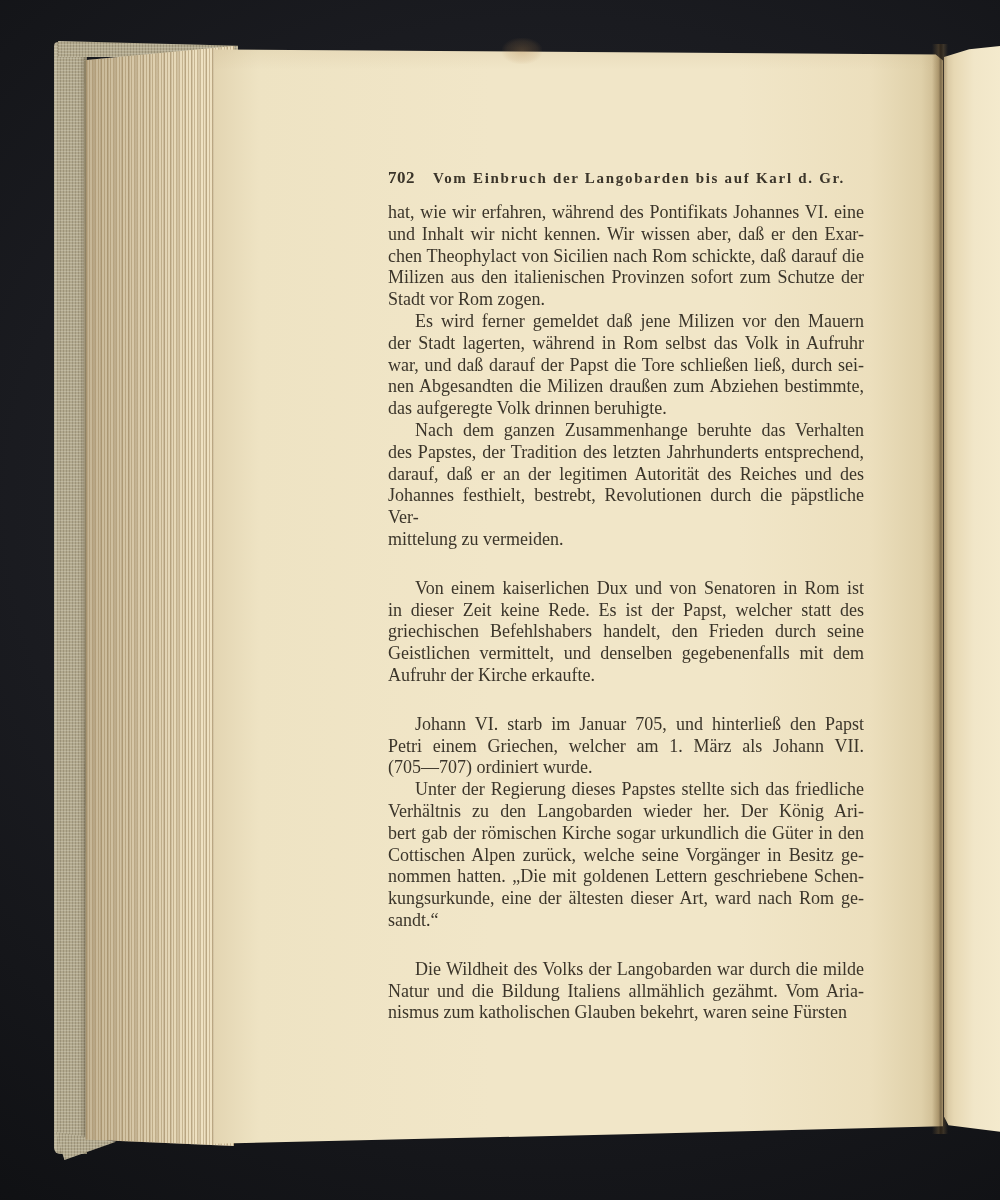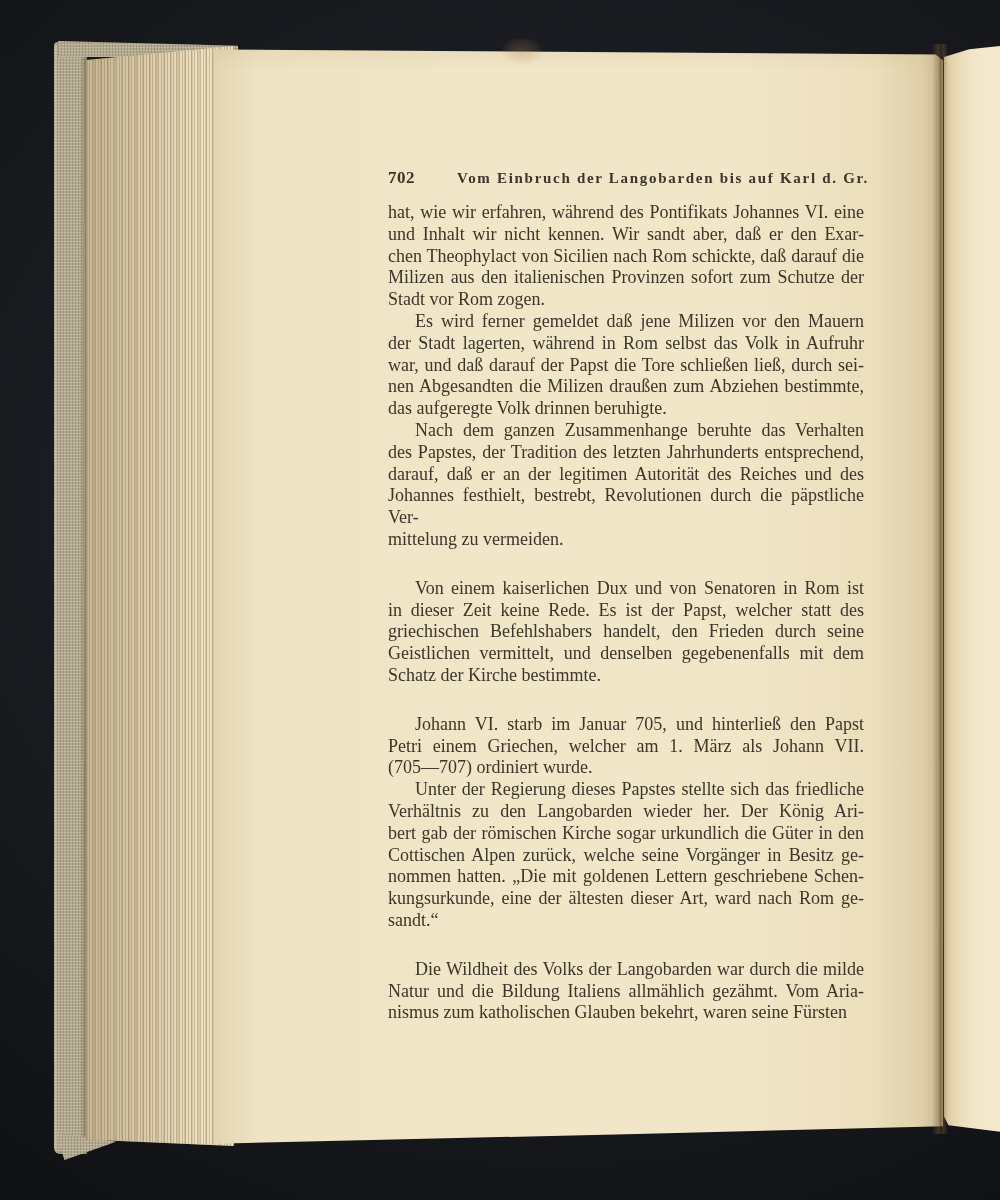--- a/index.html
+++ b/index.html
@@ -65,21 +65,21 @@
     background:radial-gradient(ellipse at 50% 50%, rgba(180,135,80,.30) 0%, rgba(180,135,80,.12) 55%, rgba(0,0,0,0) 75%);
   }
   
   .text-layer{position:absolute;left:0;top:0;width:1000px;height:1200px;z-index:6;color:#3b352a;}
   .header-row{
     position:absolute;left:388px;top:168px;width:476px;
     display:flex;align-items:baseline;
     font-weight:700;
   }
   .pagenum{font-size:17px;letter-spacing:.5px;}
-  .running-header{margin-left:42px;font-size:15px;letter-spacing:1.7px;white-space:nowrap;}
+  .running-header{margin-left:18px;font-size:15px;letter-spacing:1.7px;white-space:nowrap;}
   .page-body{
     position:absolute;left:388px;top:202px;width:476px;
     font-size:18px;line-height:21.8px;
     text-rendering:optimizeLegibility;
   }
   .para{margin:0;}
   .para.gap{margin-top:27px;}
   .line{text-align:justify;text-align-last:justify;white-space:normal;}
   .line.last{text-align-last:left;}
   .line.indent{text-indent:27px;}
@@ -98,21 +98,21 @@
   <div class="stain"></div>
 
   <div class="text-layer">
     <div class="header-row">
       <span class="pagenum">702</span>
       <span class="running-header">Vom Einbruch der Langobarden bis auf Karl d. Gr.</span>
     </div>
     <div class="page-body">
         <div class="para">
           <div class="line">hat, wie wir erfahren, während des Pontifikats Johannes VI. eine</div>
-          <div class="line">und Inhalt wir nicht kennen. Wir sandt aber, daß er den Exar-</div>
+          <div class="line">und Inhalt wir nicht kennen. Wir wissen aber, daß er den Exar-</div>
           <div class="line">chen Theophylact von Sicilien nach Rom schickte, daß darauf die</div>
           <div class="line">Milizen aus den italienischen Provinzen sofort zum Schutze der</div>
           <div class="line last">Stadt vor Rom zogen.</div>
         </div>
         <div class="para">
           <div class="line indent">Es wird ferner gemeldet daß jene Milizen vor den Mauern</div>
           <div class="line">der Stadt lagerten, während in Rom selbst das Volk in Aufruhr</div>
           <div class="line">war, und daß darauf der Papst die Tore schließen ließ, durch sei-</div>
           <div class="line">nen Abgesandten die Milizen draußen zum Abziehen bestimmte,</div>
           <div class="line last">das aufgeregte Volk drinnen beruhigte.</div>
@@ -122,21 +122,21 @@
           <div class="line">des Papstes, der Tradition des letzten Jahrhunderts entsprechend,</div>
           <div class="line">darauf, daß er an der legitimen Autorität des Reiches und des</div>
           <div class="line">Johannes festhielt, bestrebt, Revolutionen durch die päpstliche Ver-</div>
           <div class="line last">mittelung zu vermeiden.</div>
         </div>
         <div class="para gap">
           <div class="line indent">Von einem kaiserlichen Dux und von Senatoren in Rom ist</div>
           <div class="line">in dieser Zeit keine Rede. Es ist der Papst, welcher statt des</div>
           <div class="line">griechischen Befehlshabers handelt, den Frieden durch seine</div>
           <div class="line">Geistlichen vermittelt, und denselben gegebenenfalls mit dem</div>
-          <div class="line last">Schatz der Kirche bestimmte.</div>
+          <div class="line last">Aufruhr der Kirche erkaufte.</div>
         </div>
         <div class="para gap">
           <div class="line indent">Johann VI. starb im Januar 705, und hinterließ den Papst</div>
           <div class="line">Petri einem Griechen, welcher am 1. März als Johann VII.</div>
           <div class="line last">(705—707) ordiniert wurde.</div>
         </div>
         <div class="para">
           <div class="line indent">Unter der Regierung dieses Papstes stellte sich das friedliche</div>
           <div class="line">Verhältnis zu den Langobarden wieder her. Der König Ari-</div>
           <div class="line">bert gab der römischen Kirche sogar urkundlich die Güter in den</div>

